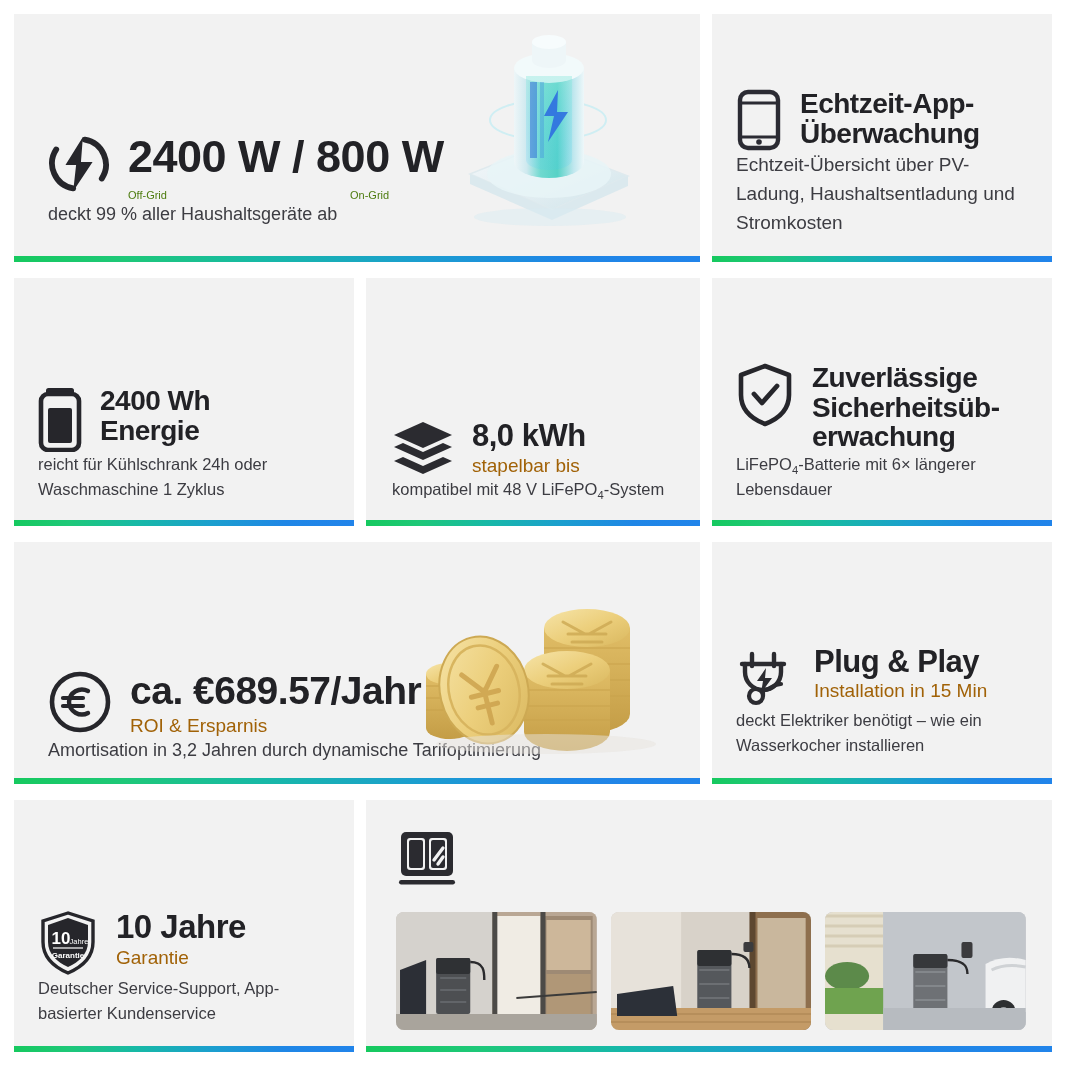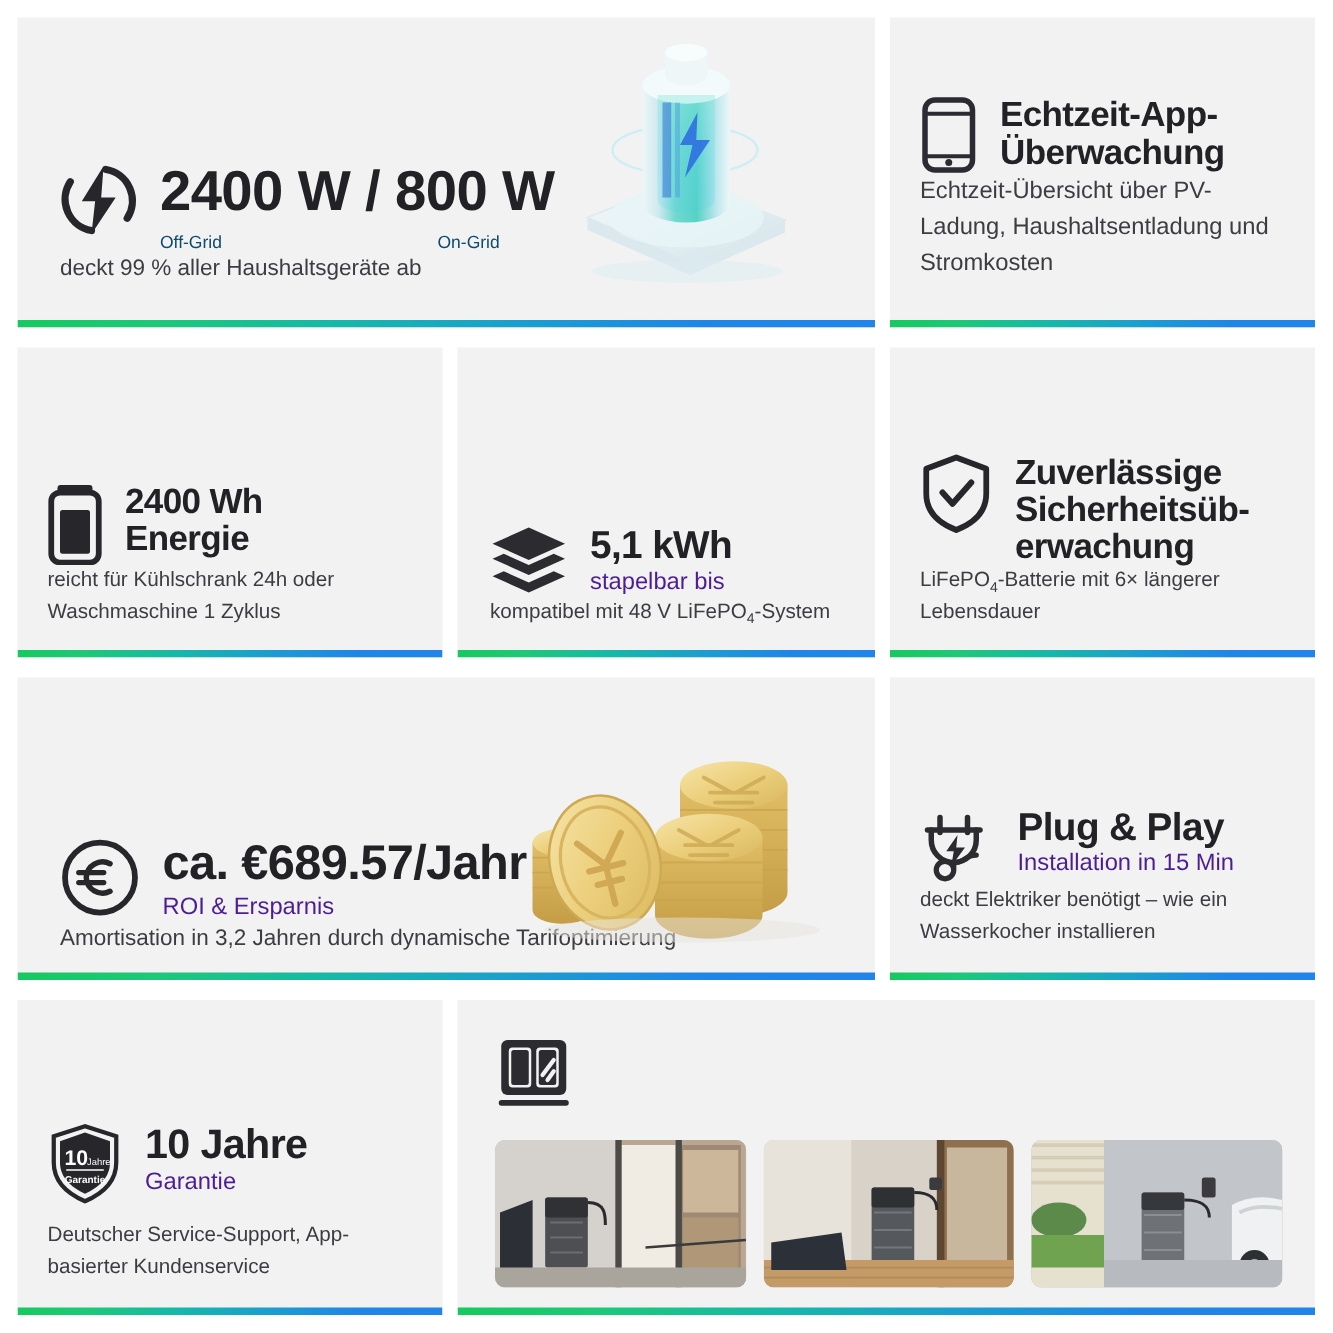--- a/index.html
+++ b/index.html
@@ -47,51 +47,51 @@
     color: #26262b;
   }
   .titles { min-width: 0; }
   .headline {
     font-weight: 700;
     letter-spacing: -0.5px;
     line-height: 1.06;
     color: #222226;
   }
   .subline {
-    color: #4c1d95;
+    color: #a16207;
     font-weight: 400;
   }
   .desc {
     color: #3c3c42;
     line-height: 1.52;
   }
   sub { font-size: 0.68em; line-height: 0; }
 
   
   #card-power { left: 14px; top: 14px; width: 686px; height: 248px; }
   #card-power .body { padding: 34px 30px 34px 34px; }
   #card-power .headline { font-size: 45px; white-space: nowrap; }
   #card-power .sub-row {
     display: flex;
     margin-top: 8px;
-    font-size: 14px;
-    color: #0c4a6e;
+    font-size: 11px;
+    color: #4d7c0f;
   }
   #card-power .sub-row .s1 { width: 222px; }
   #card-power .desc { font-size: 18px; }
   .hero-battery {
     position: absolute;
     right: 40px; top: 10px;
     width: 230px; height: 210px;
     pointer-events: none;
   }
 
   
   #card-app { left: 712px; top: 14px; width: 340px; height: 248px; }
-  #card-app .body { padding: 26px 22px 36px 24px; }
+  #card-app .body { padding: 26px 22px 24px 24px; }
   #card-app .headline { font-size: 28px; }
   #card-app .desc { font-size: 19px; }
 
   
   #card-energy { left: 14px; top: 278px; width: 340px; height: 248px; }
   #card-energy .body { padding: 26px 20px 24px 24px; }
   #card-energy .headline { font-size: 28px; }
   #card-energy .desc { font-size: 16.5px; }
 
   #card-stack { left: 366px; top: 278px; width: 334px; height: 248px; }
@@ -119,21 +119,21 @@
   }
 
   #card-plug { left: 712px; top: 542px; width: 340px; height: 242px; }
   #card-plug .body { padding: 34px 20px 26px 24px; }
   #card-plug .headline { font-size: 31px; }
   #card-plug .subline { font-size: 19px; margin-top: 1px; }
   #card-plug .desc { font-size: 16.5px; }
 
   
   #card-warranty { left: 14px; top: 800px; width: 340px; height: 252px; }
-  #card-warranty .body { padding: 34px 20px 26px 24px; gap: 12px; }
+  #card-warranty .body { padding: 34px 20px 26px 24px; }
   #card-warranty .headline { font-size: 33px; }
   #card-warranty .subline { font-size: 19px; margin-top: 2px; }
   #card-warranty .desc { font-size: 16.5px; }
 
   #card-placement { left: 366px; top: 800px; width: 686px; height: 252px; }
   #card-placement .body { padding: 28px 26px 22px 30px; }
   #card-placement .headline { font-size: 35px; white-space: nowrap; }
   .shots {
     display: flex;
     gap: 14px;
@@ -265,21 +265,21 @@
     <div class="body">
       <div class="head">
         <span class="icon">
           <svg width="62" height="56" viewBox="0 0 62 56" fill="none">
             <path d="M31 2 2 15l29 13 29-13z" fill="#2b2b30"></path>
             <path d="M2 27l29 13 29-13-9-4-20 9-20-9z" fill="#2b2b30"></path>
             <path d="M2 41l29 13 29-13-9-4-20 9-20-9z" fill="#2b2b30"></path>
           </svg>
         </span>
         <div class="titles">
-          <div class="headline">5,1 kWh</div>
+          <div class="headline">8,0 kWh</div>
           <div class="subline">stapelbar bis</div>
         </div>
       </div>
       <div class="desc">
         <span>kompatibel mit 48 V LiFePO</span><sub>4</sub><span>-System</span>
       </div>
     </div>
     <div class="accent"></div>
   </div>
 

